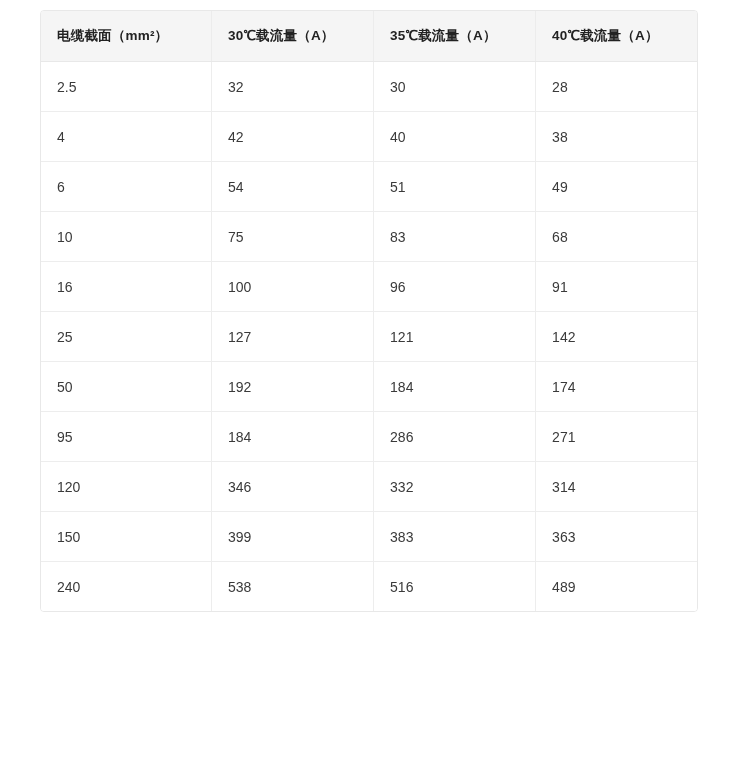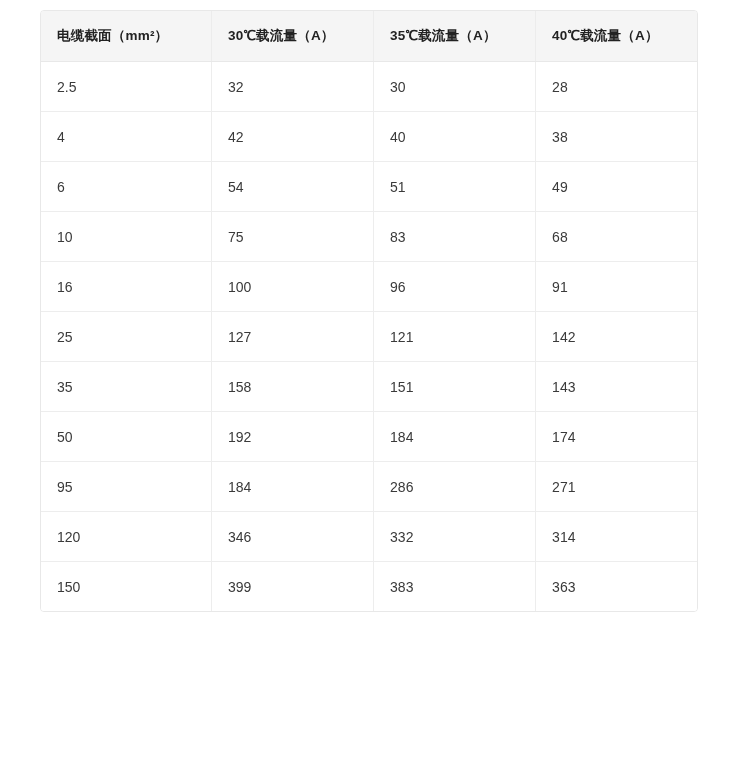--- a/index.html
+++ b/index.html
@@ -119,26 +119,20 @@
           <td>96</td>
           <td>91</td>
         </tr>
         <tr>
           <td>25</td>
           <td>127</td>
           <td>121</td>
           <td>142</td>
         </tr>
         <tr>
-          <td>35</td>
-          <td>158</td>
-          <td>151</td>
-          <td>143</td>
-        </tr>
-        <tr>
           <td>50</td>
           <td>192</td>
           <td>184</td>
           <td>174</td>
         </tr>
         <tr>
           <td>95</td>
           <td>184</td>
           <td>286</td>
           <td>271</td>
@@ -148,16 +142,22 @@
           <td>346</td>
           <td>332</td>
           <td>314</td>
         </tr>
         <tr>
           <td>150</td>
           <td>399</td>
           <td>383</td>
           <td>363</td>
         </tr>
+        <tr>
+          <td>240</td>
+          <td>538</td>
+          <td>516</td>
+          <td>489</td>
+        </tr>
       </tbody>
     </table>
   </div>
 </div>
 
 </body></html>

